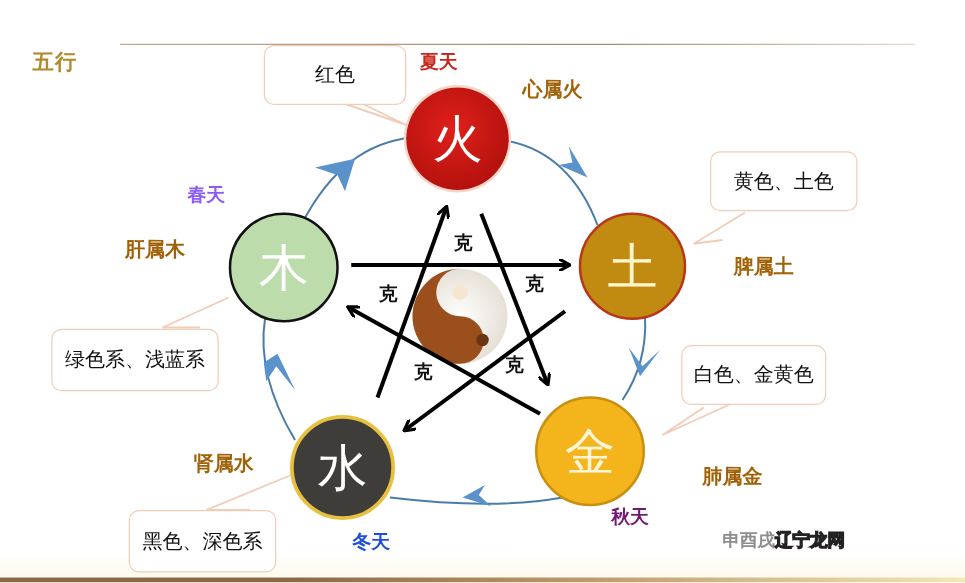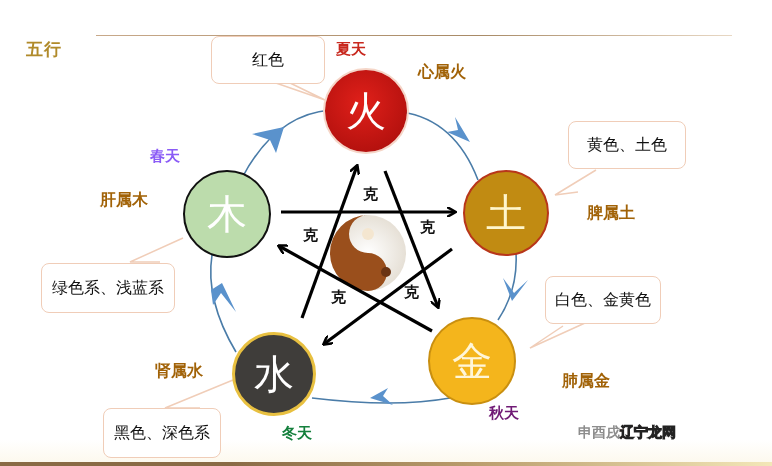--- a/index.html
+++ b/index.html
@@ -95,21 +95,21 @@
 <div class="node" style="left:232px;top:332px;width:84px;height:84px;background:#3f3d3a;border:3px solid #e8c040;box-sizing:border-box;">
   <span>水</span>
 </div>
 <div class="node" style="left:183px;top:170px;width:88px;height:88px;background:#bcdcac;border:2.5px solid #111;box-sizing:border-box;">
   <span>木</span>
 </div>
 
 <div class="season" style="left:336px;top:40px;color:#c8281e;">夏天</div>
 <div class="season" style="left:150px;top:147px;color:#8b5cf6;">春天</div>
 <div class="season" style="left:489px;top:404px;color:#701a75;">秋天</div>
-<div class="season" style="left:282px;top:424px;color:#15803d;">冬天</div>
+<div class="season" style="left:282px;top:424px;color:#1d4ed8;">冬天</div>
 
 <div class="organ" style="left:418px;top:62px;">心属火</div>
 <div class="organ" style="left:557px;top:203px;margin-left:30px;">脾属土</div>
 <div class="organ" style="left:530px;top:371px;margin-left:32px;">肺属金</div>
 <div class="organ" style="left:155px;top:361px;">肾属水</div>
 <div class="organ" style="left:100px;top:190px;">肝属木</div>
 
 <div class="bubble" style="left:211px;top:36px;width:112px;height:46px;">红色</div>
 <div class="bubble" style="left:568px;top:121px;width:116px;height:46px;">黄色、土色</div>
 <div class="bubble" style="left:545px;top:276px;width:114px;height:46px;">白色、金黄色</div>

